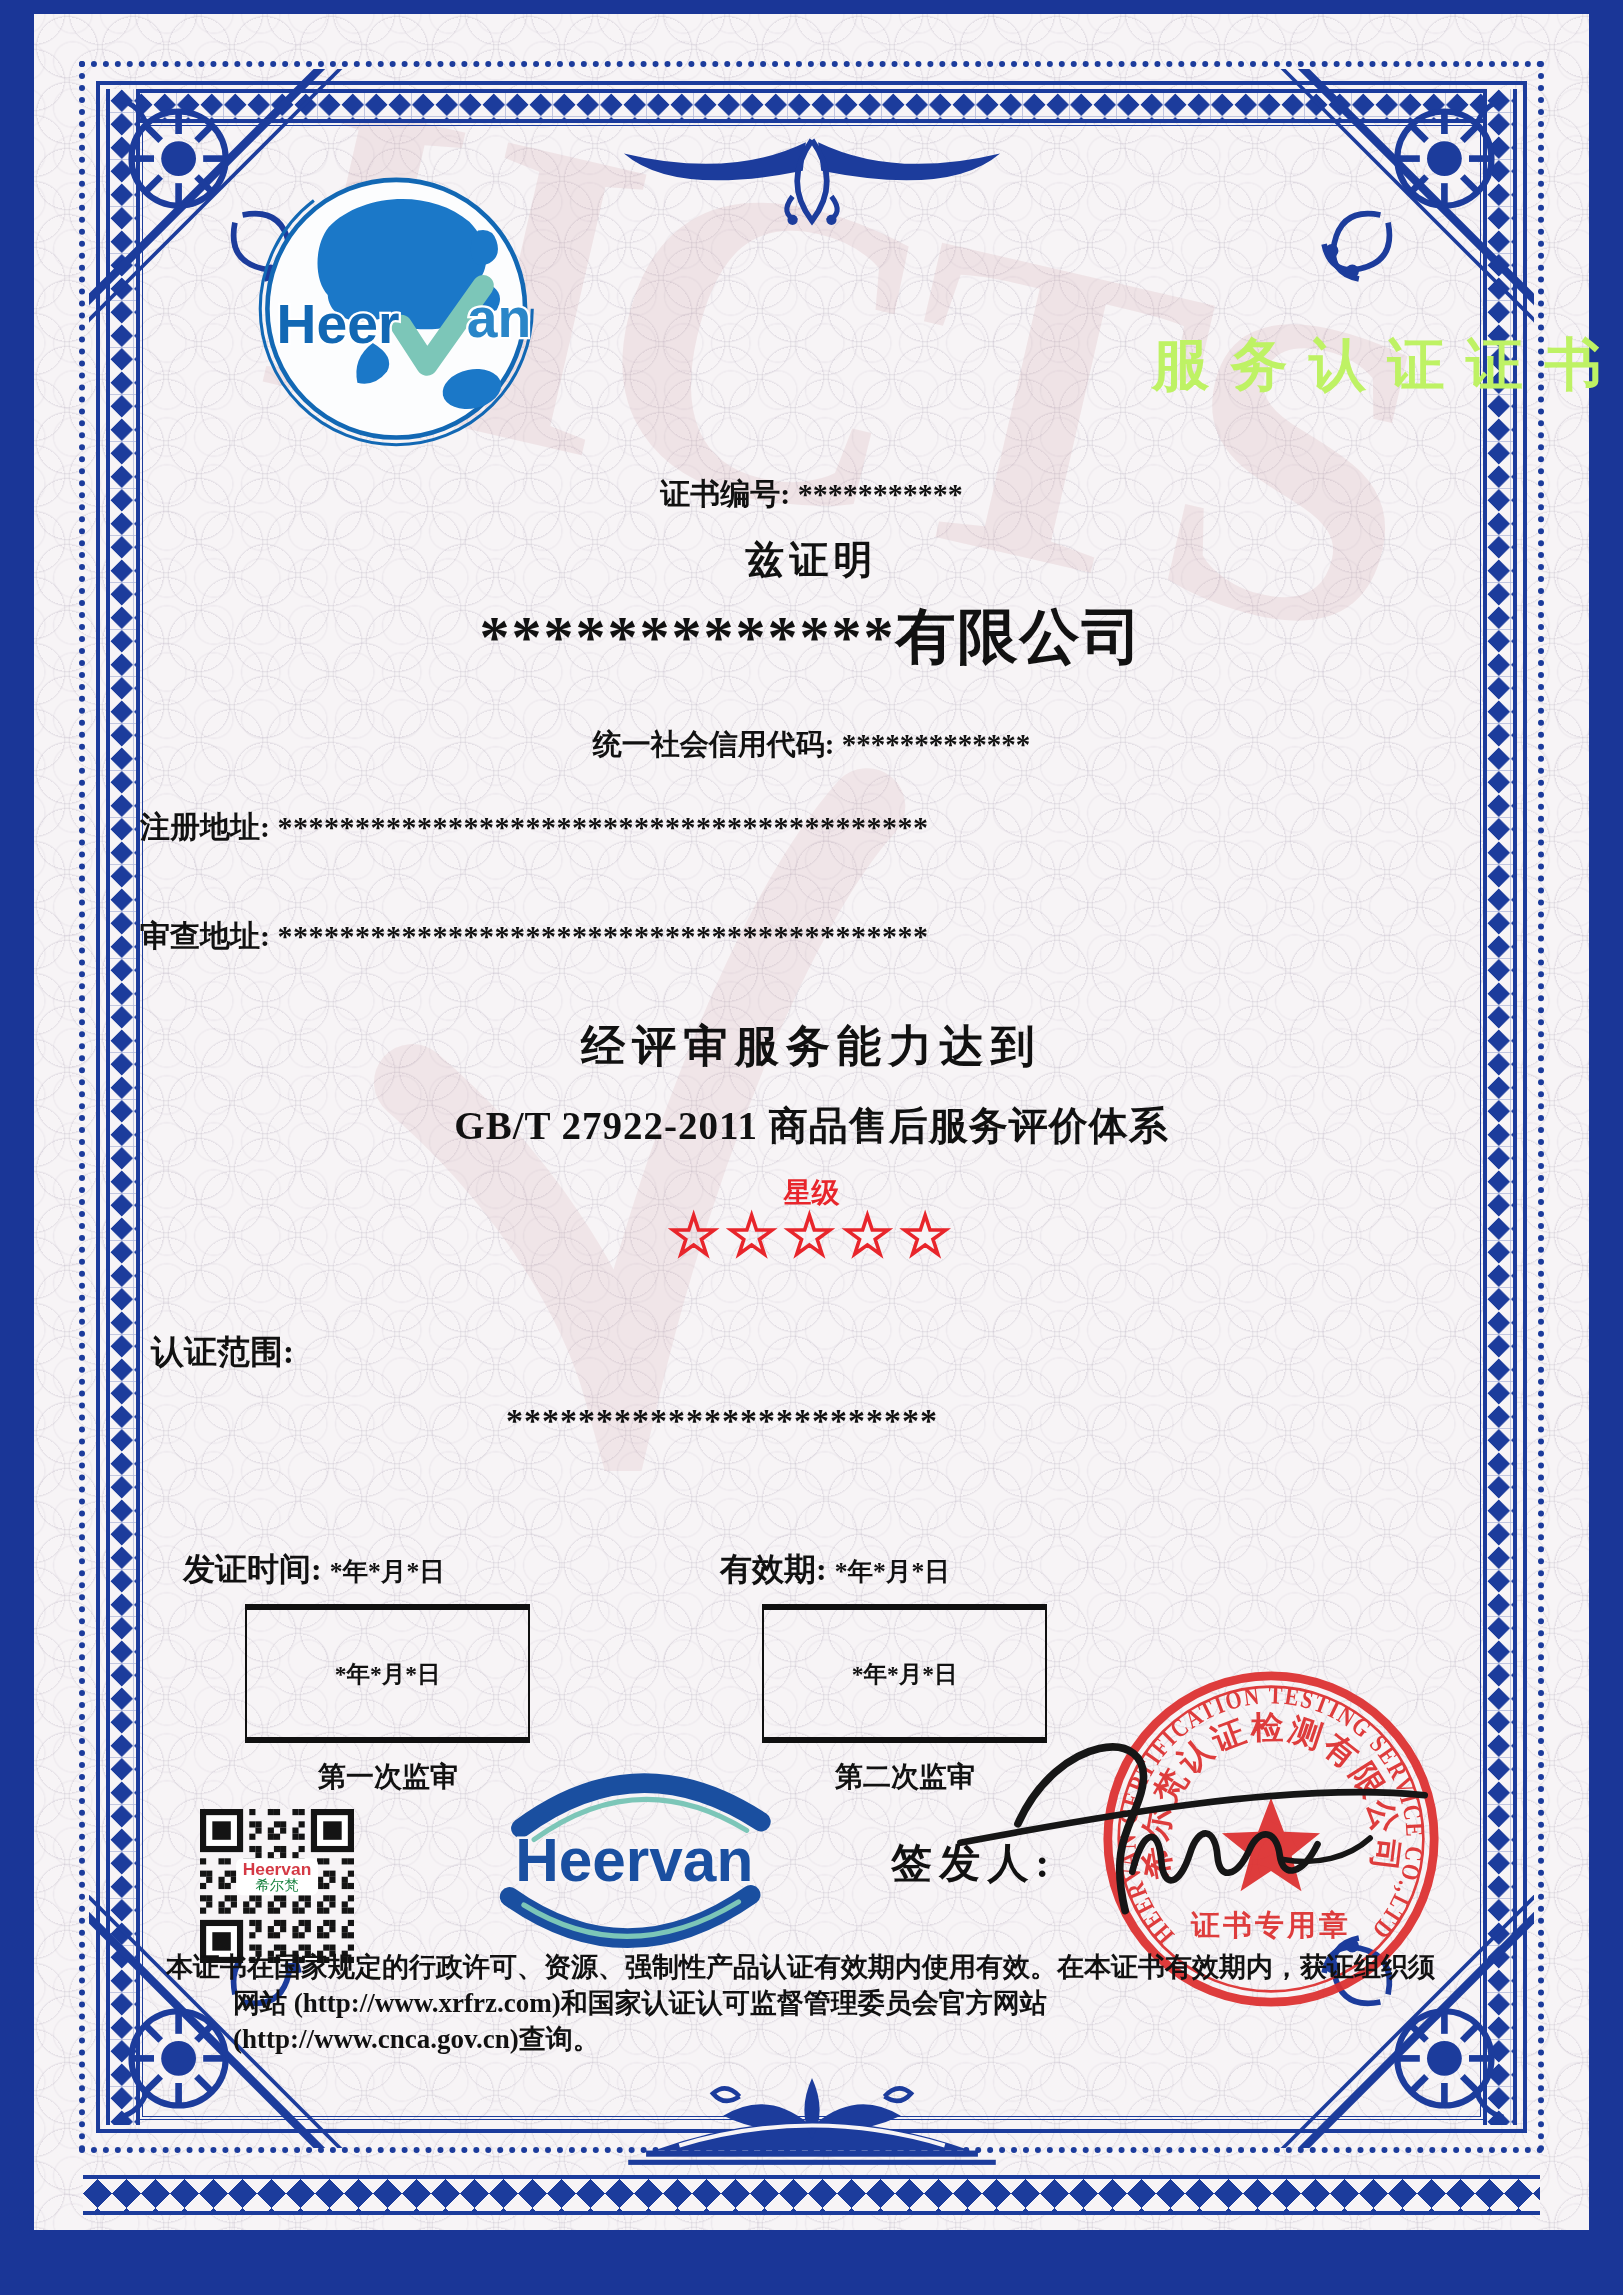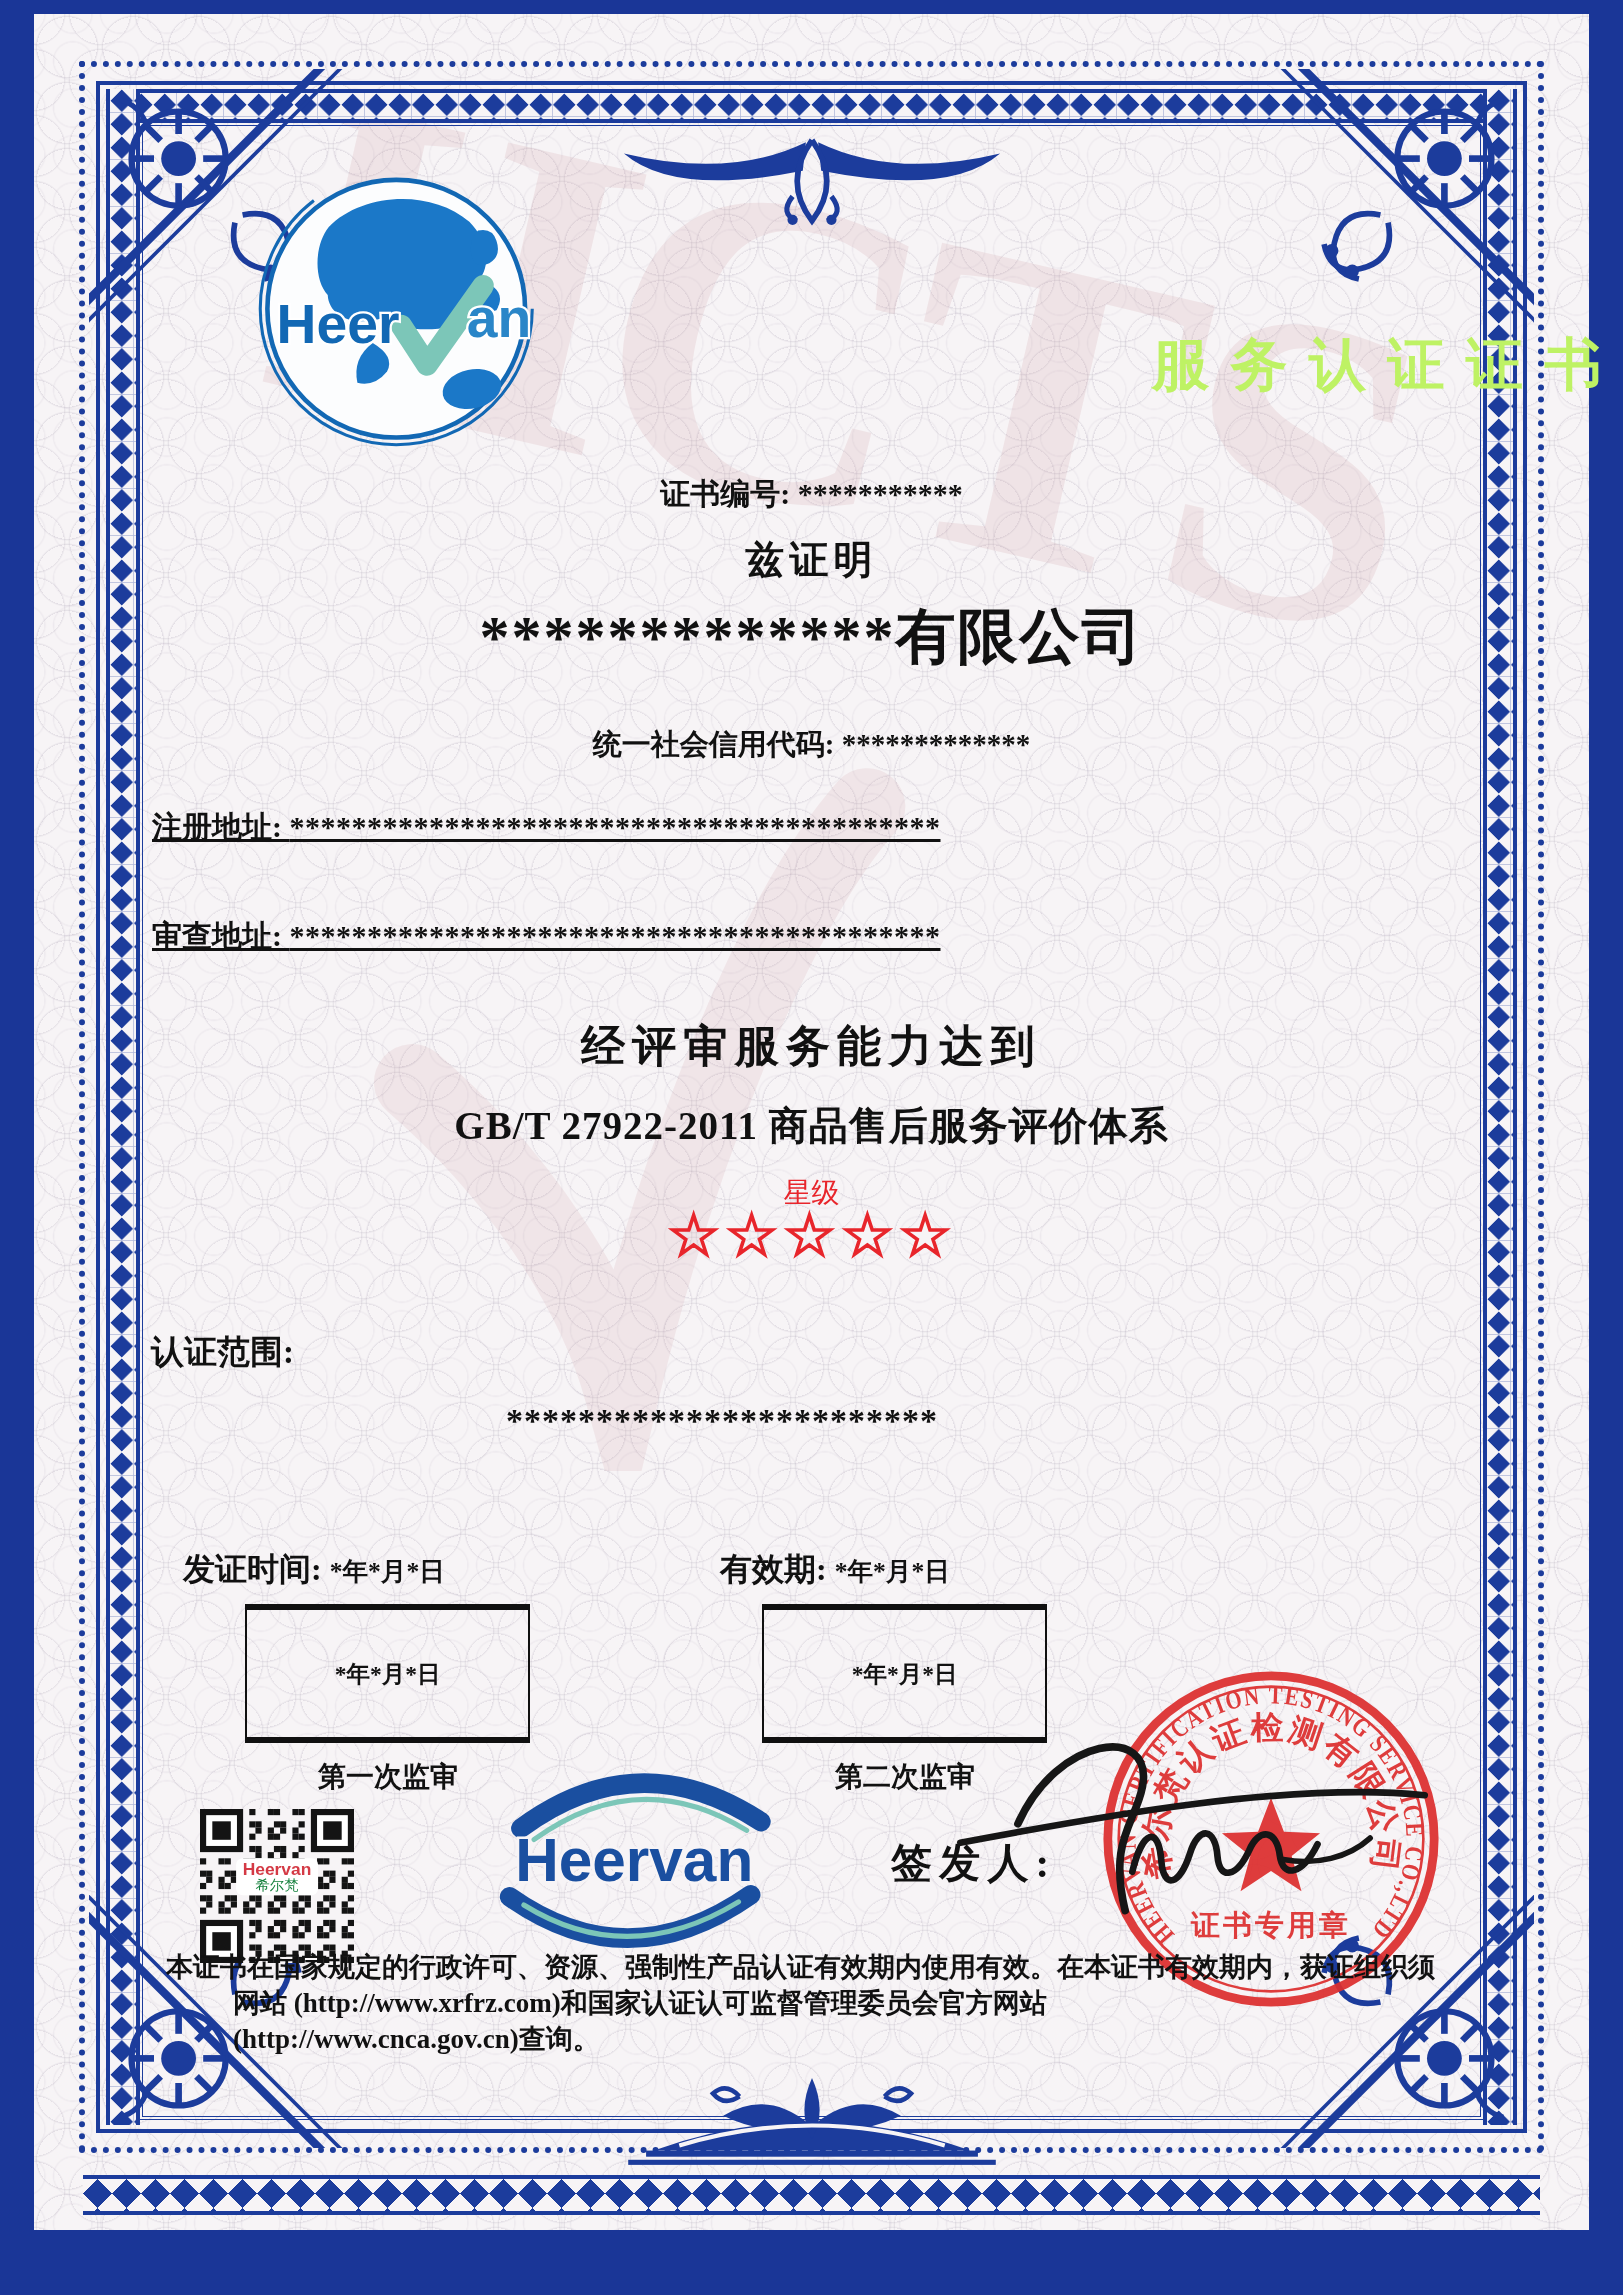--- a/index.html
+++ b/index.html
@@ -57,25 +57,25 @@
   .corner.br{right:55px;bottom:82px;transform:scale(-1,-1);}
   .top-orn{position:absolute;left:50%;transform:translateX(-50%);top:121px;}
   .bottom-orn{position:absolute;left:50%;transform:translateX(-50%);bottom:59px;}
 
   
   .page-title{top:327px;font-size:57px;font-weight:bold;letter-spacing:21.5px;color:#bef264;text-align:right;}
   .certno{top:474px;font-size:30px;font-weight:bold;}
   .certify{top:533px;font-size:39px;font-weight:bold;letter-spacing:5.1px;}
   .company{top:597px;font-size:60px;font-weight:bold;letter-spacing:2px;}
   .credit{top:725px;font-size:29px;font-weight:bold;}
-  .addr{font-size:30px;font-weight:bold;left:152px;white-space:nowrap;text-decoration:underline;}
+  .addr{font-size:30px;font-weight:bold;left:140px;white-space:nowrap;}
   .addr .val{letter-spacing:0.5px;}
   .capability{top:1017px;font-size:44px;font-weight:bold;letter-spacing:7.2px;}
   .standard{top:1099px;font-size:39px;font-weight:600;letter-spacing:1px;}
-  .starlabel{top:1174px;font-size:28px;color:#e8252b;font-weight:400;}
+  .starlabel{top:1174px;font-size:28px;color:#e8252b;font-weight:700;}
   .stars{top:1200px;font-size:60px;color:#e8252b;letter-spacing:4.1px;font-weight:bold;}
   .scopelabel{left:151px;top:1330px;font-size:33px;font-weight:bold;}
   .scopeval{top:1402px;left:0;right:179px;text-align:center;font-size:34px;font-weight:bold;letter-spacing:1px;}
   .daterow{top:1548px;font-size:32px;font-weight:bold;white-space:nowrap;}
   .daterow .val{font-size:25.6px;}
   .datebox{border-top:6.1px solid #101010;border-bottom:6.1px solid #101010;border-left:2.6px solid #101010;border-right:2.6px solid #101010;width:281px;height:127px;display:flex;align-items:center;justify-content:center;font-size:23.5px;font-weight:bold;}
   .boxcap{width:286px;text-align:center;top:1758px;font-size:28px;font-weight:bold;}
   .signer{left:891px;top:1836px;font-size:41px;font-weight:bold;letter-spacing:7.2px;}
   .footer{left:166px;top:1949px;width:1339px;font-weight:bold;white-space:nowrap;}
   .footer .f1{font-size:29px;line-height:38px;}

